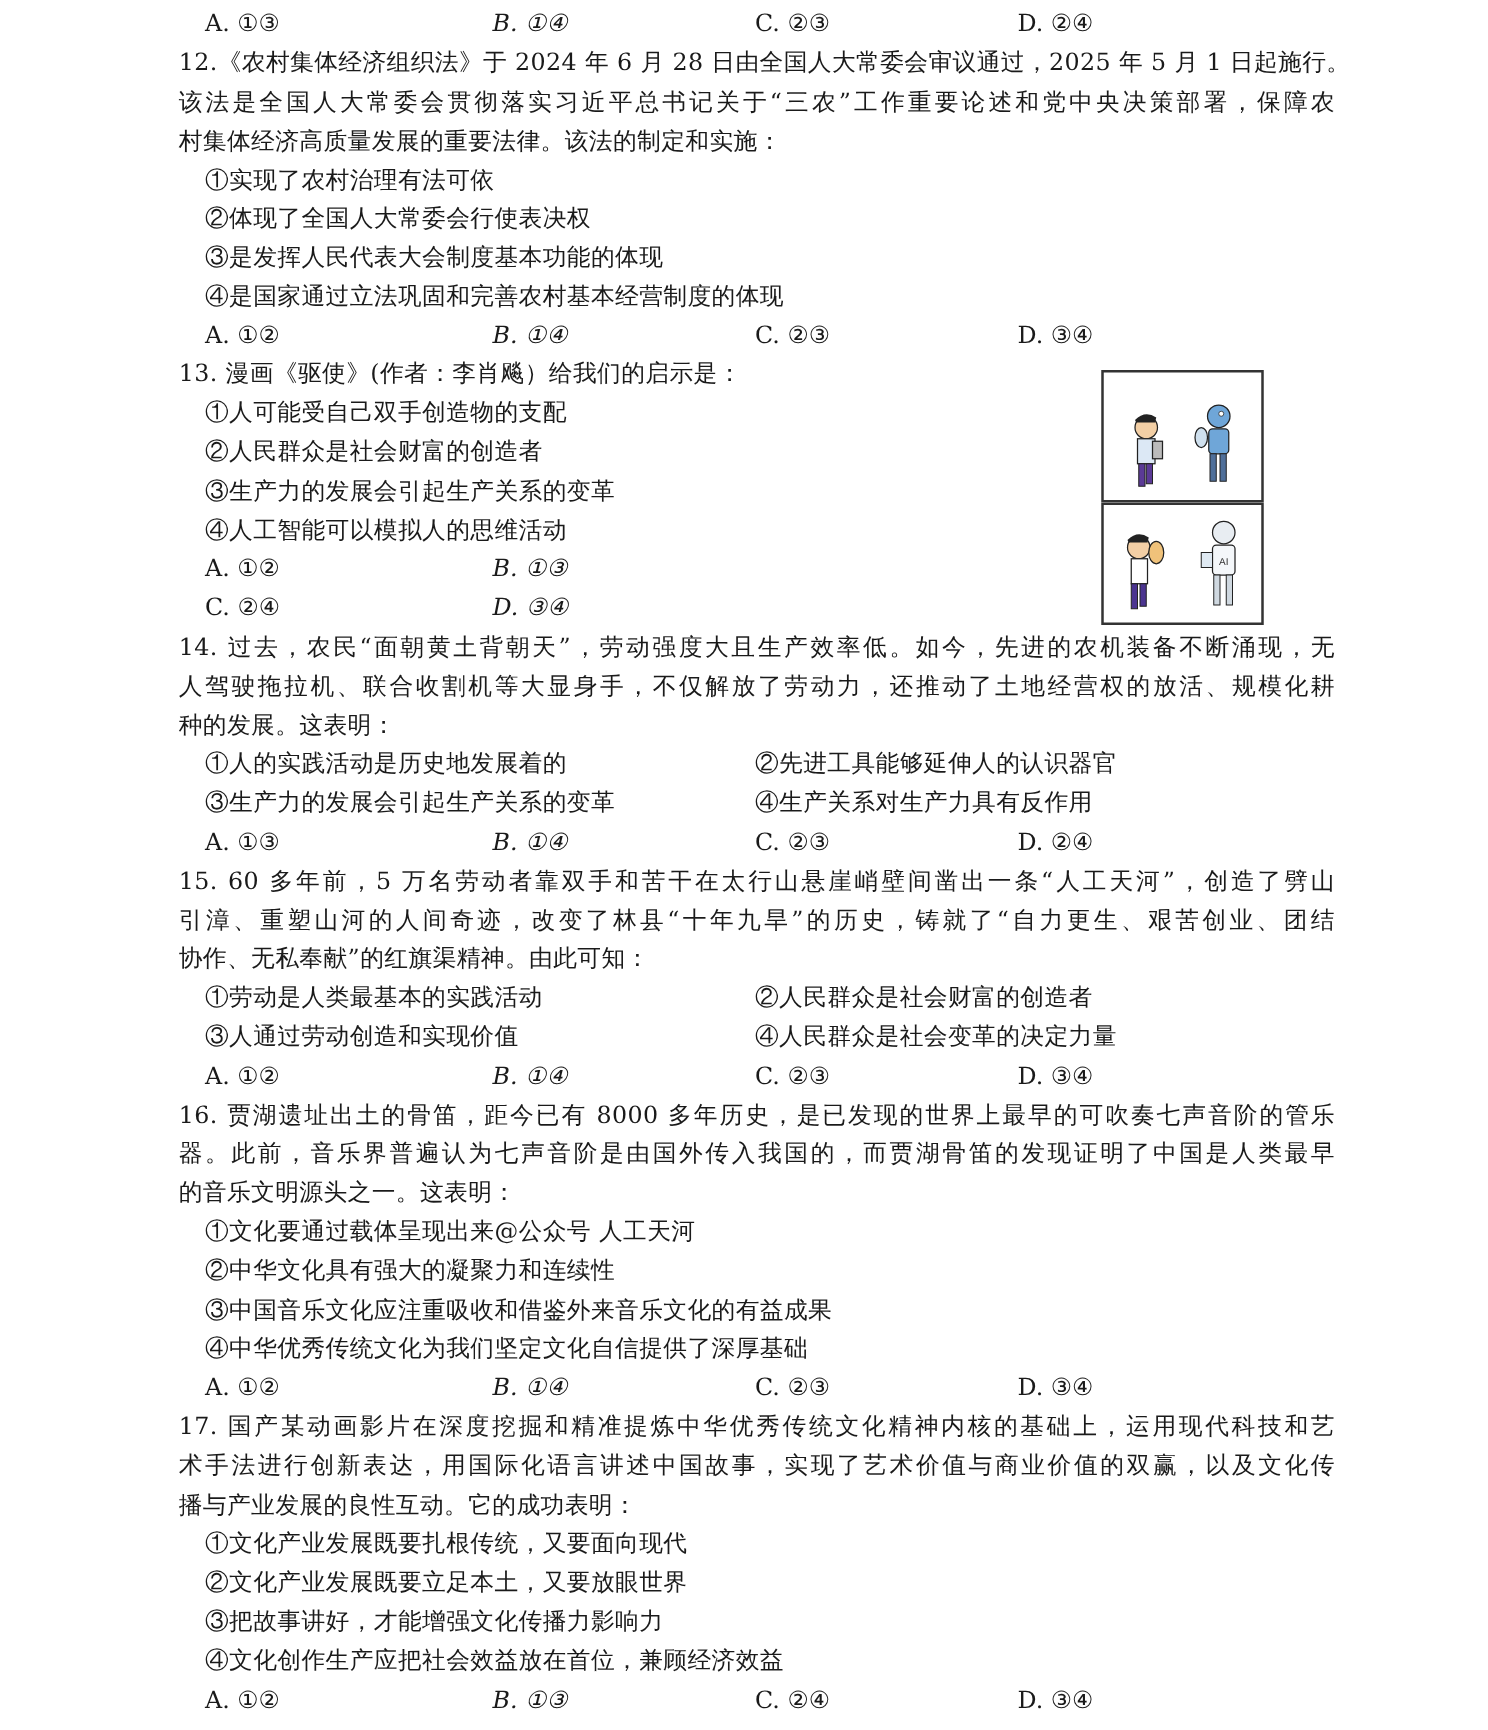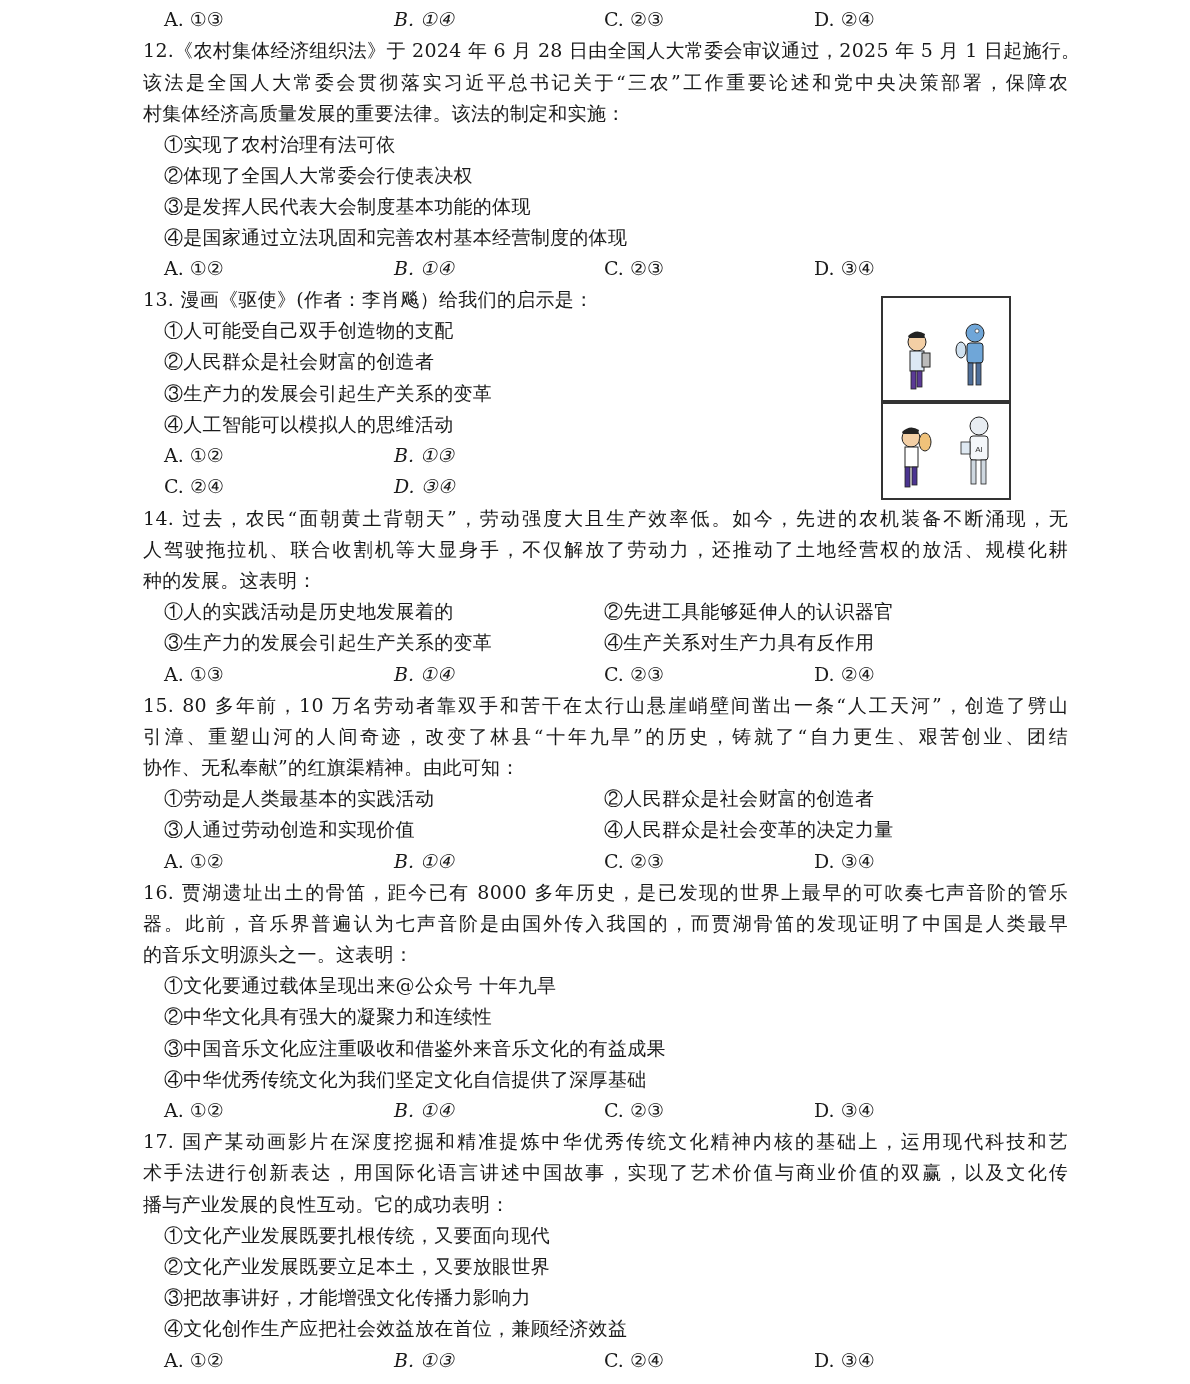--- a/index.html
+++ b/index.html
@@ -115,38 +115,38 @@
     <div class="line item2" style="top:596px">②先进工具能够延伸人的认识器官</div>
     <div class="line item" style="top:627px">③生产力的发展会引起生产关系的变革</div>
     <div class="line item2" style="top:627px">④生产关系对生产力具有反作用</div>
     <span class="opt optA" style="top:659px">A. ①③</span>
     <span class="opt optB" style="top:659px">B. ①④</span>
     <span class="opt optC" style="top:659px">C. ②③</span>
     <span class="opt optD" style="top:659px">D. ②④</span>
   </div>
 
   <div>
-    <div class="line stem just" style="top:690px">15. 80 多年前，10 万名劳动者靠双手和苦干在太行山悬崖峭壁间凿出一条“人工天河”，创造了劈山</div>
+    <div class="line stem just" style="top:690px">15. 60 多年前，5 万名劳动者靠双手和苦干在太行山悬崖峭壁间凿出一条“人工天河”，创造了劈山</div>
     <div class="line stem just" style="top:721px">引漳、重塑山河的人间奇迹，改变了林县“十年九旱”的历史，铸就了“自力更生、艰苦创业、团结</div>
     <div class="line stem" style="top:752px">协作、无私奉献”的红旗渠精神。由此可知：</div>
     <div class="line item" style="top:783px">①劳动是人类最基本的实践活动</div>
     <div class="line item2" style="top:783px">②人民群众是社会财富的创造者</div>
     <div class="line item" style="top:814px">③人通过劳动创造和实现价值</div>
     <div class="line item2" style="top:814px">④人民群众是社会变革的决定力量</div>
     <span class="opt optA" style="top:846px">A. ①②</span>
     <span class="opt optB" style="top:846px">B. ①④</span>
     <span class="opt optC" style="top:846px">C. ②③</span>
     <span class="opt optD" style="top:846px">D. ③④</span>
   </div>
 
   <div>
     <div class="line stem just" style="top:877px">16. 贾湖遗址出土的骨笛，距今已有 8000 多年历史，是已发现的世界上最早的可吹奏七声音阶的管乐</div>
     <div class="line stem just" style="top:908px">器。此前，音乐界普遍认为七声音阶是由国外传入我国的，而贾湖骨笛的发现证明了中国是人类最早</div>
     <div class="line stem" style="top:939px">的音乐文明源头之一。这表明：</div>
-    <div class="line item" style="top:970px">①文化要通过载体呈现出来@公众号 十年九旱</div>
+    <div class="line item" style="top:970px">①文化要通过载体呈现出来@公众号 人工天河</div>
     <div class="line item" style="top:1001px">②中华文化具有强大的凝聚力和连续性</div>
     <div class="line item" style="top:1033px">③中国音乐文化应注重吸收和借鉴外来音乐文化的有益成果</div>
     <div class="line item" style="top:1064px">④中华优秀传统文化为我们坚定文化自信提供了深厚基础</div>
     <span class="opt optA" style="top:1095px">A. ①②</span>
     <span class="opt optB" style="top:1095px">B. ①④</span>
     <span class="opt optC" style="top:1095px">C. ②③</span>
     <span class="opt optD" style="top:1095px">D. ③④</span>
   </div>
 
   <div>

